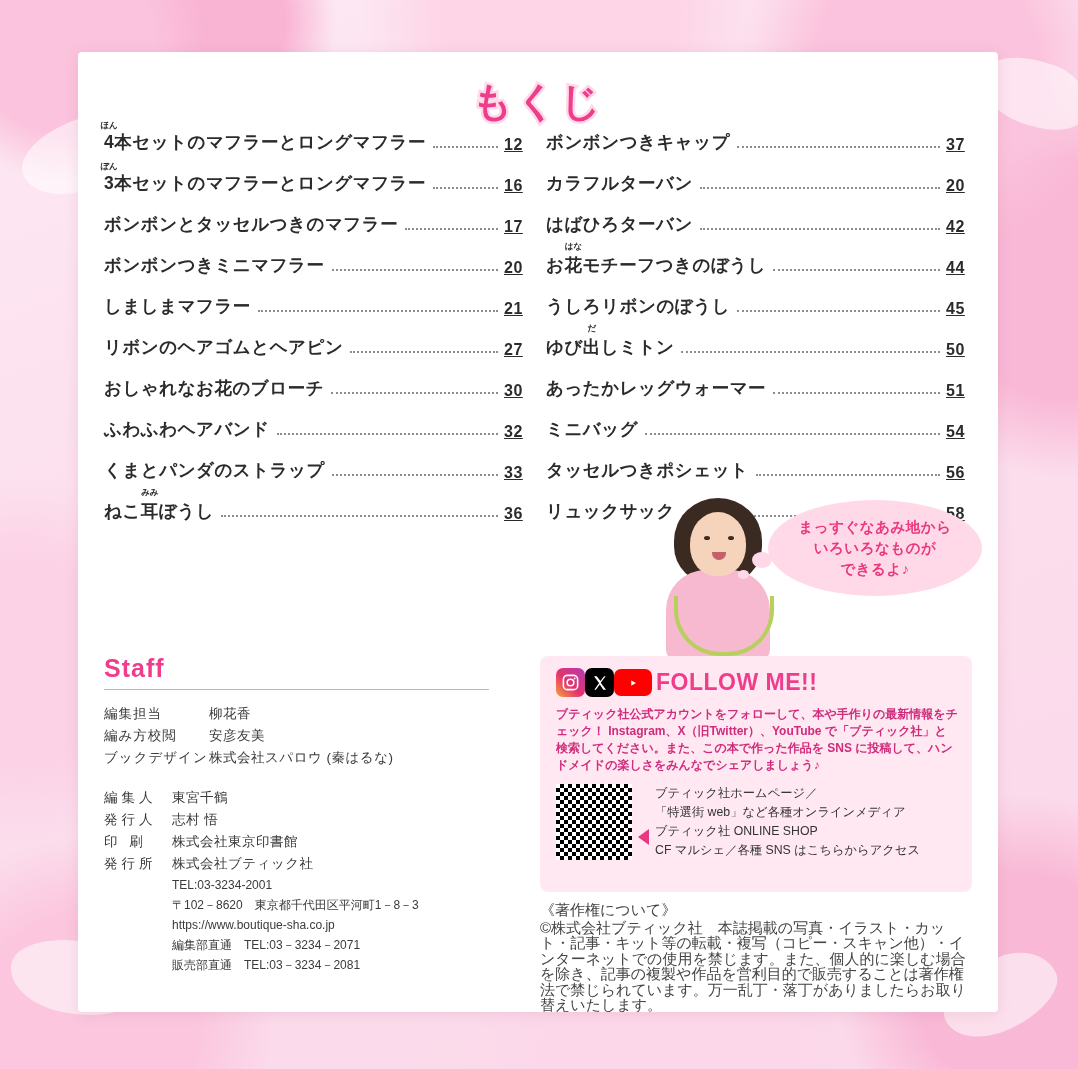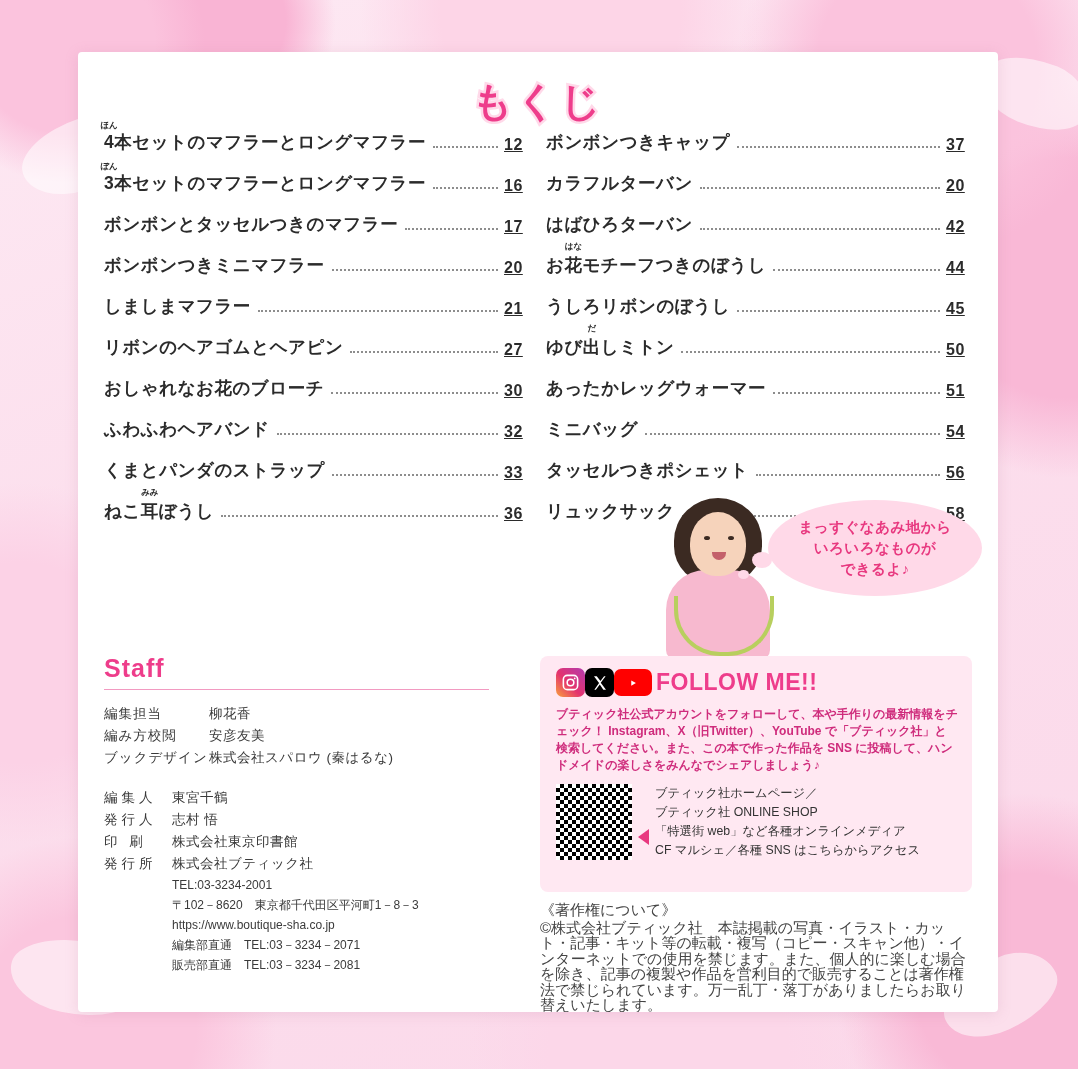--- a/index.html
+++ b/index.html
@@ -572,22 +572,22 @@
           </svg>
       </div>
       <div class="follow-me">FOLLOW ME!!</div>
     </div>
     <div class="promo-text">ブティック社公式アカウントをフォローして、本や手作りの最新情報をチェック！ Instagram、X（旧Twitter）、YouTube で「ブティック社」と検索してください。また、この本で作った作品を SNS に投稿して、ハンドメイドの楽しさをみんなでシェアしましょう♪</div>
     <div class="qr-row">
       <div class="qr"></div>
       <div class="qr-arrow"></div>
       <div class="qr-links">
         <div>ブティック社ホームページ／</div>
+        <div>「特選街 web」など各種オンラインメディア</div>
         <div>ブティック社 ONLINE SHOP</div>
-        <div>「特選街 web」など各種オンラインメディア</div>
         <div>CF マルシェ／各種 SNS はこちらからアクセス</div>
       </div>
     </div>
   </div>
 
   <div class="copyright">
     <div class="ct">《著作権について》</div>
     <div>©株式会社ブティック社　本誌掲載の写真・イラスト・カット・記事・キット等の転載・複写（コピー・スキャン他）・インターネットでの使用を禁じます。また、個人的に楽しむ場合を除き、記事の複製や作品を営利目的で販売することは著作権法で禁じられています。万一乱丁・落丁がありましたらお取り替えいたします。</div>
   </div>
 

